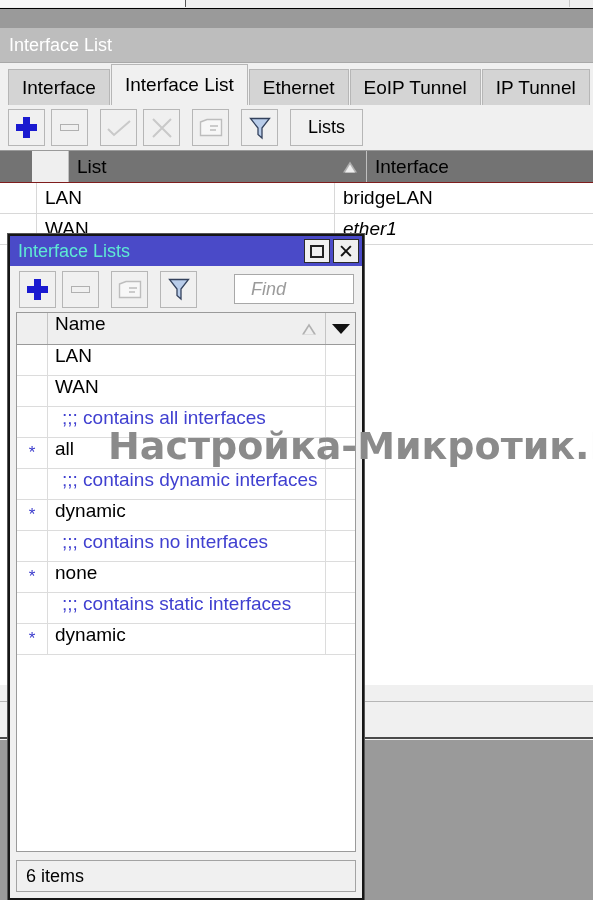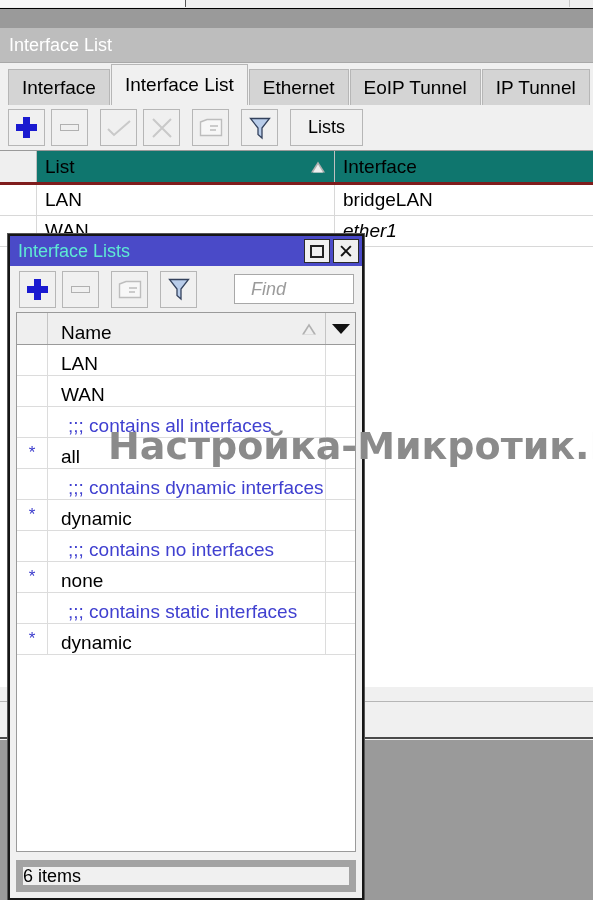--- a/index.html
+++ b/index.html
@@ -83,21 +83,21 @@
   .ic-plus:after{top:7px;left:0;height:7px;width:21px;}
   
   .ic-minus{width:19px;height:7px;border:1px solid #b0b0b0;background:#f0f0f0;box-sizing:border-box;}
 
   
   #main-table{
     background:#ffffff;
     border-top:1px solid #9a9a9a;
   }
   .mrow{display:flex;height:30px;align-items:center;border-bottom:1px solid #d8d8d8;}
-  .mrow.hdr{background:#0f766e;border-bottom:3px solid #7f1d1d;height:31px;}
+  .mrow.hdr{background:#737373;border-bottom:1px solid #7f1d1d;height:31px;padding-left:32px;}
   .mc-flag{width:37px;height:100%;border-right:1px solid #d8d8d8;box-sizing:border-box;}
   .mrow.hdr .mc-flag{background:#efefef;border-right:1px solid #c0c0c0;}
   .mc-list{
     width:298px;height:100%;box-sizing:border-box;
     border-right:1px solid #d8d8d8;
     padding-left:8px;display:flex;align-items:center;
     font-size:19px;position:relative;
   }
   .mrow.hdr .mc-list{border-right:1px solid #c0c0c0;}
   .mc-if{
@@ -170,39 +170,39 @@
   .drow{display:flex;height:30px;align-items:center;border-bottom:1px solid #dcdcdc;}
   .drow.hdr{background:#efefef;height:31px;border-bottom:1px solid #9a9a9a;}
   .dc-flag{
     width:31px;height:100%;box-sizing:border-box;border-right:1px solid #dcdcdc;
     display:flex;align-items:center;justify-content:center;
     font-size:17px;color:#3b3bcc;
   }
   .drow.hdr .dc-flag{background:#efefef;border-right:1px solid #c4c4c4;}
   .dc-name{
     flex:1;height:100%;box-sizing:border-box;border-right:1px solid #dcdcdc;
-    padding-left:7px;display:flex;align-items:flex-end;font-size:19px;position:relative;margin-left:6px;
+    padding-left:7px;display:flex;align-items:flex-start;font-size:19px;position:relative;
   }
   .drow.hdr .dc-name{border-right:1px solid #c4c4c4;}
   .dc-tail{width:29px;height:100%;box-sizing:border-box;}
   .drow.hdr .dc-tail{
     background:#efefef;display:flex;align-items:center;justify-content:center;
   }
   .ic-caret{
     width:0;height:0;border-left:9px solid transparent;border-right:9px solid transparent;
     border-top:10px solid #111;
   }
   .drow.comment .dc-name{color:#4040d0;padding-left:14px;}
   .drow.builtin .dc-name{color:#000000;}
   #dlg-fill{background:#fff;}
 
   #dlg-status{
     position:absolute;left:6px;right:6px;bottom:6px;height:32px;
-    background:#f0f0f0;border:7px solid #a3a3a3;
-    display:flex;align-items:center;padding-left:0;box-sizing:border-box;
+    background:#f0f0f0;border:1px solid #a3a3a3;
+    display:flex;align-items:center;padding-left:9px;box-sizing:border-box;
     font-size:18px;
   }
 
   
   #watermark{
     position:absolute;left:108px;top:424px;
     font-size:38px;font-weight:bold;color:#8b8b8b;
     white-space:nowrap;pointer-events:none;
     font-family:"DejaVu Sans","Liberation Sans",sans-serif;
   }

